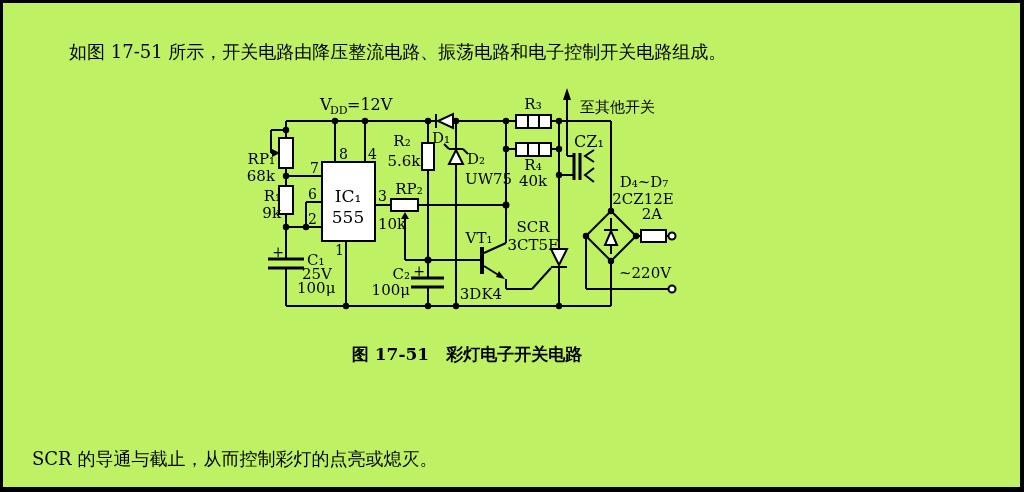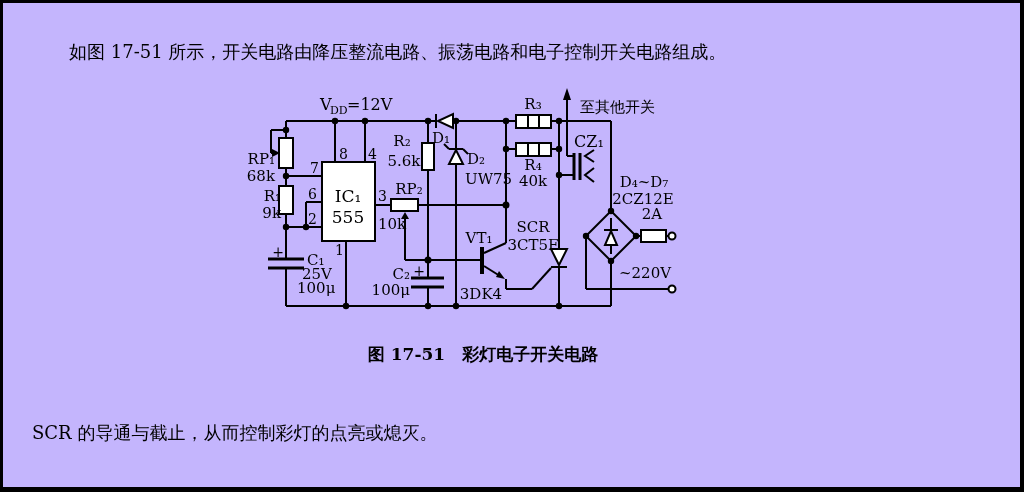--- a/index.html
+++ b/index.html
@@ -1,21 +1,21 @@
 <!DOCTYPE html>
 <html><head>
 <meta charset="utf-8">
 <style>
   html,body{margin:0;padding:0;background:#e8e8e8;}
-  .page{position:relative;width:1024px;height:492px;background:#c4b5fd;
+  .page{position:relative;width:1024px;height:492px;background:#bef264;
         border:3px solid #000;border-right-width:4px;border-bottom-width:5px;
         box-sizing:border-box;overflow:hidden;
         font-family:"DejaVu Serif","Liberation Serif",serif;color:#000;}
   .txt{position:absolute;white-space:nowrap;font-size:18px;color:#000;}
-  .caption{position:absolute;left:240px;top:340px;width:480px;text-align:center;
+  .caption{position:absolute;left:224px;top:340px;width:480px;text-align:center;
            font-size:17px;font-weight:bold;white-space:nowrap;}
   svg{position:absolute;left:0;top:0;}
   svg text{font-family:"DejaVu Serif","Liberation Serif",serif;fill:#000;font-size:15px;}
   .fs11{font-size:11px;} .fs14{font-size:14px;} .fs16{font-size:16px;} .fs17{font-size:17px;}
   .wire{stroke:#000;stroke-width:2;fill:none;}
   .thick{stroke:#000;stroke-width:3;fill:none;}
   .sym{stroke:#000;stroke-width:2;fill:#fff;}
   .open{stroke:#000;stroke-width:2;fill:#fff;}
   .dot{fill:#000;stroke:none;}
   .arr{fill:#000;stroke:none;}
@@ -240,15 +240,15 @@
       <circle cx="556" cy="303" r="3.2"></circle>
         <circle cx="608" cy="208" r="3.2"></circle>
       <circle cx="583" cy="233" r="3.2"></circle>
         <circle cx="633" cy="233" r="3.2"></circle>
       <circle cx="608" cy="258" r="3.2"></circle>
     </g>
   </svg>
 
   <div class="caption">图 17-51　彩灯电子开关电路</div>
 
-  <div class="txt" style="left:29px;top:418px;">SCR 的导通与截止，从而控制彩灯的点亮或熄灭。</div>
+  <div class="txt" style="left:29px;top:444px;">SCR 的导通与截止，从而控制彩灯的点亮或熄灭。</div>
 
 </div>
 
 </body></html>

